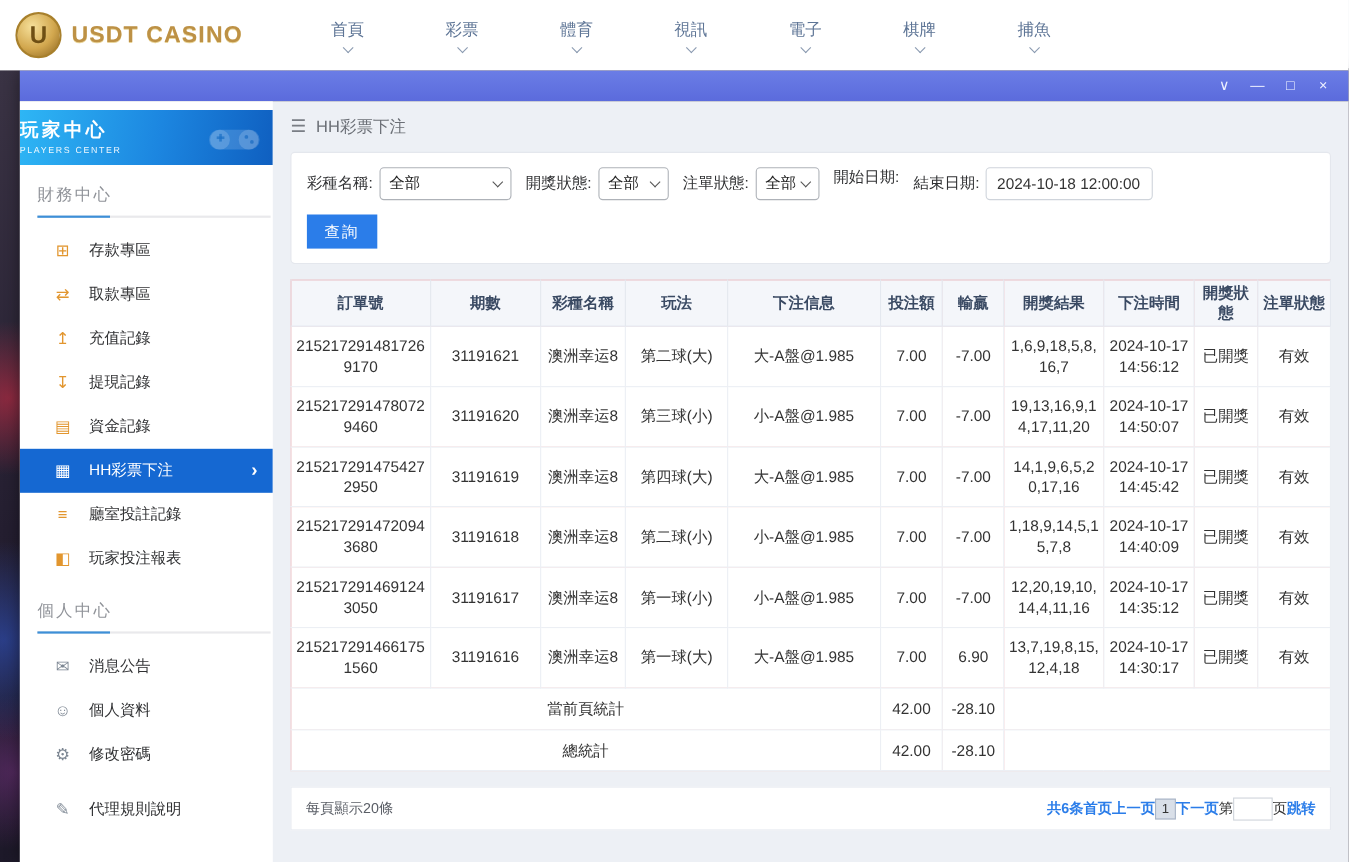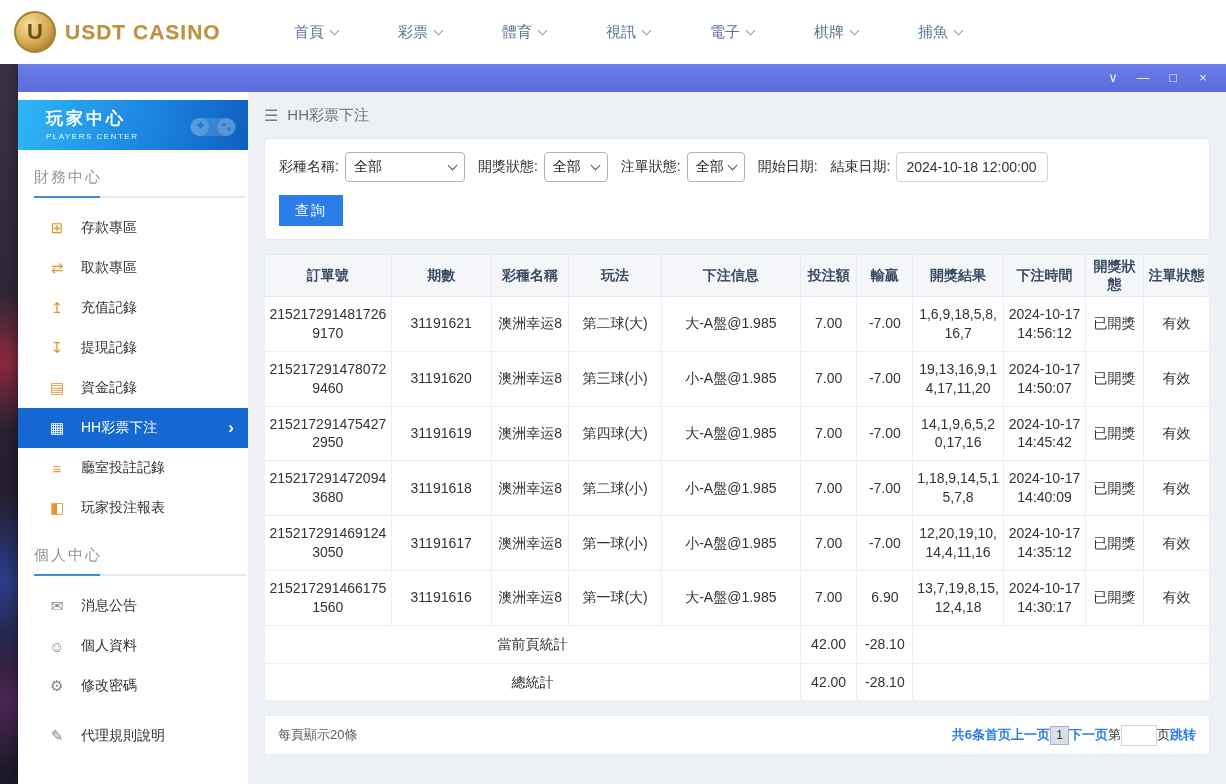--- a/index.html
+++ b/index.html
@@ -10,38 +10,38 @@
   body{width:1226px;height:784px;overflow:hidden;position:relative;background:#fff;
        font-family:"Liberation Sans","DejaVu Sans",sans-serif;}
   
   .topnav{position:absolute;top:0;left:0;width:1226px;height:64px;background:#fff;display:flex;align-items:center;z-index:1;}
   .logo{display:flex;align-items:center;gap:9px;margin-left:14px;width:236px;cursor:pointer;}
   .logo-coin{width:42px;height:42px;border-radius:50%;border:2px solid #a8802c;
      background:radial-gradient(circle at 35% 30%,#f6e09a,#d2a74e 55%,#8a6420);
      display:flex;align-items:center;justify-content:center;color:#6e4f14;font-weight:bold;font-size:22px;}
   .logo-text{font-size:21px;font-weight:bold;color:var(--brand_gold);letter-spacing:1px;text-shadow:0 1px 0 #e8d49a;}
   .nav-items{display:flex;margin-left:14px;}
-  .nav-item{width:104px;display:flex;align-items:center;justify-content:center;gap:7px;color:#5e7596;font-size:15px;cursor:pointer;}
+  .nav-item{width:104px;display:flex;align-items:center;justify-content:center;gap:7px;color:#5e7596;font-size:15px;cursor:pointer;flex-direction:column;}
   .chev{width:7px;height:7px;border-right:1.6px solid #8a9ab0;border-bottom:1.6px solid #8a9ab0;transform:rotate(45deg);margin-top:-4px;}
   
   .page-bg{position:absolute;top:62px;left:0;width:1226px;height:722px;
      background:
        radial-gradient(circle at 8px 300px, rgba(205,45,70,.6), transparent 70px),
        radial-gradient(circle at 4px 520px, rgba(50,90,210,.55), transparent 90px),
        radial-gradient(circle at 12px 640px, rgba(150,60,160,.4), transparent 70px),
        linear-gradient(165deg,#3a3344,#241e30 40%,#151321);}
   
   .modal{position:absolute;top:64px;left:18px;right:0;bottom:0;display:flex;flex-direction:column;box-shadow:0 0 14px rgba(0,0,0,.45);}
   .titlebar{height:28px;flex-shrink:0;background:linear-gradient(180deg,#6b7de6,var(--titlebar_blue));
      display:flex;align-items:center;justify-content:flex-end;gap:0;padding-right:8px;}
   .win-ctrl{color:#eef1ff;font-size:13px;width:30px;text-align:center;cursor:pointer;line-height:28px;}
   .modal-body{flex:1;display:flex;background:#edf0f5;overflow:hidden;}
   
   .sidebar{width:230px;flex-shrink:0;background:#fff;display:flex;flex-direction:column;overflow:hidden;}
-  .side-header{height:50px;margin-top:8px;flex-shrink:0;position:relative;overflow:hidden;color:#fff;padding:7px 0 0 28px;
+  .side-header{height:50px;margin-top:8px;flex-shrink:0;position:relative;overflow:hidden;color:#fff;padding:7px 0 0 0;
      background:linear-gradient(100deg,#2eb6f5,#1c86e0 55%,#0f5fc0);}
   .side-header .t{font-size:17px;font-weight:bold;letter-spacing:3px;}
   .side-header .s{font-size:8px;letter-spacing:1.5px;opacity:.92;margin-top:2px;}
   .gamepad{position:absolute;right:8px;top:8px;opacity:.55;}
   .side-section{margin:18px 0 0 0;padding-left:16px;}
   .side-section .label{font-size:15px;color:#909399;letter-spacing:2px;}
   .side-section .rule{margin-top:9px;margin-right:2px;height:2px;background:#e9e9ec;position:relative;}
   .side-section .rule::before{content:"";position:absolute;left:0;top:0;width:66px;height:2px;background:#3d8fd8;}
   .side-items{margin-top:10px;}
   .side-item{height:40px;display:flex;align-items:center;gap:15px;padding-left:30px;font-size:14px;color:#303133;cursor:pointer;position:relative;}
@@ -49,21 +49,21 @@
   .sec1 .side-item .icon,.sec2 .side-item .icon{color:#7d8793;}
   .side-item.active{background:var(--sidebar_active_blue);color:#fff;}
   .side-item.active .icon{color:#fff;}
   .side-item .arrow{display:none;position:absolute;right:14px;font-size:17px;font-weight:bold;}
   .side-item.active .arrow{display:block;}
   
   .main{flex:1;display:flex;flex-direction:column;padding:0 16px;overflow:hidden;}
   .page-head{height:46px;flex-shrink:0;display:flex;align-items:center;gap:9px;color:#6b6f76;font-size:15px;}
   .menu-icon{font-size:16px;color:#7a7e85;cursor:pointer;}
   .filter-card{background:#fff;border:1px solid #e4e7ed;border-radius:4px;padding:13px 14px;flex-shrink:0;}
-  .filter-row{display:flex;align-items:center;font-size:14px;color:#303133;}
+  .filter-row{display:flex;align-items:flex-start;font-size:14px;color:#303133;}
   .fgroup{display:flex;align-items:center;gap:6px;margin-right:13px;}
   .sel{height:30px;border:1px solid #aeb2b8;border-radius:4px;background:#fff;display:inline-flex;align-items:center;
        justify-content:space-between;padding:0 8px;cursor:pointer;font-size:14px;color:#222;}
   .sel .chev{border-color:#555;margin-top:-3px;}
   .w120{width:120px;} .w64{width:64px;} .w58{width:58px;}
   .date-input{height:30px;border:1px solid #cfd4db;border-radius:4px;padding:0 9px;font-size:14px;color:#333;width:152px;
        font-family:inherit;background:#fff;}
   .btn-primary{margin-top:13px;background:var(--accent_blue);color:#fff;border:none;border-radius:0;height:31px;
        padding:0 16px;font-size:14px;cursor:pointer;letter-spacing:2px;}
   

